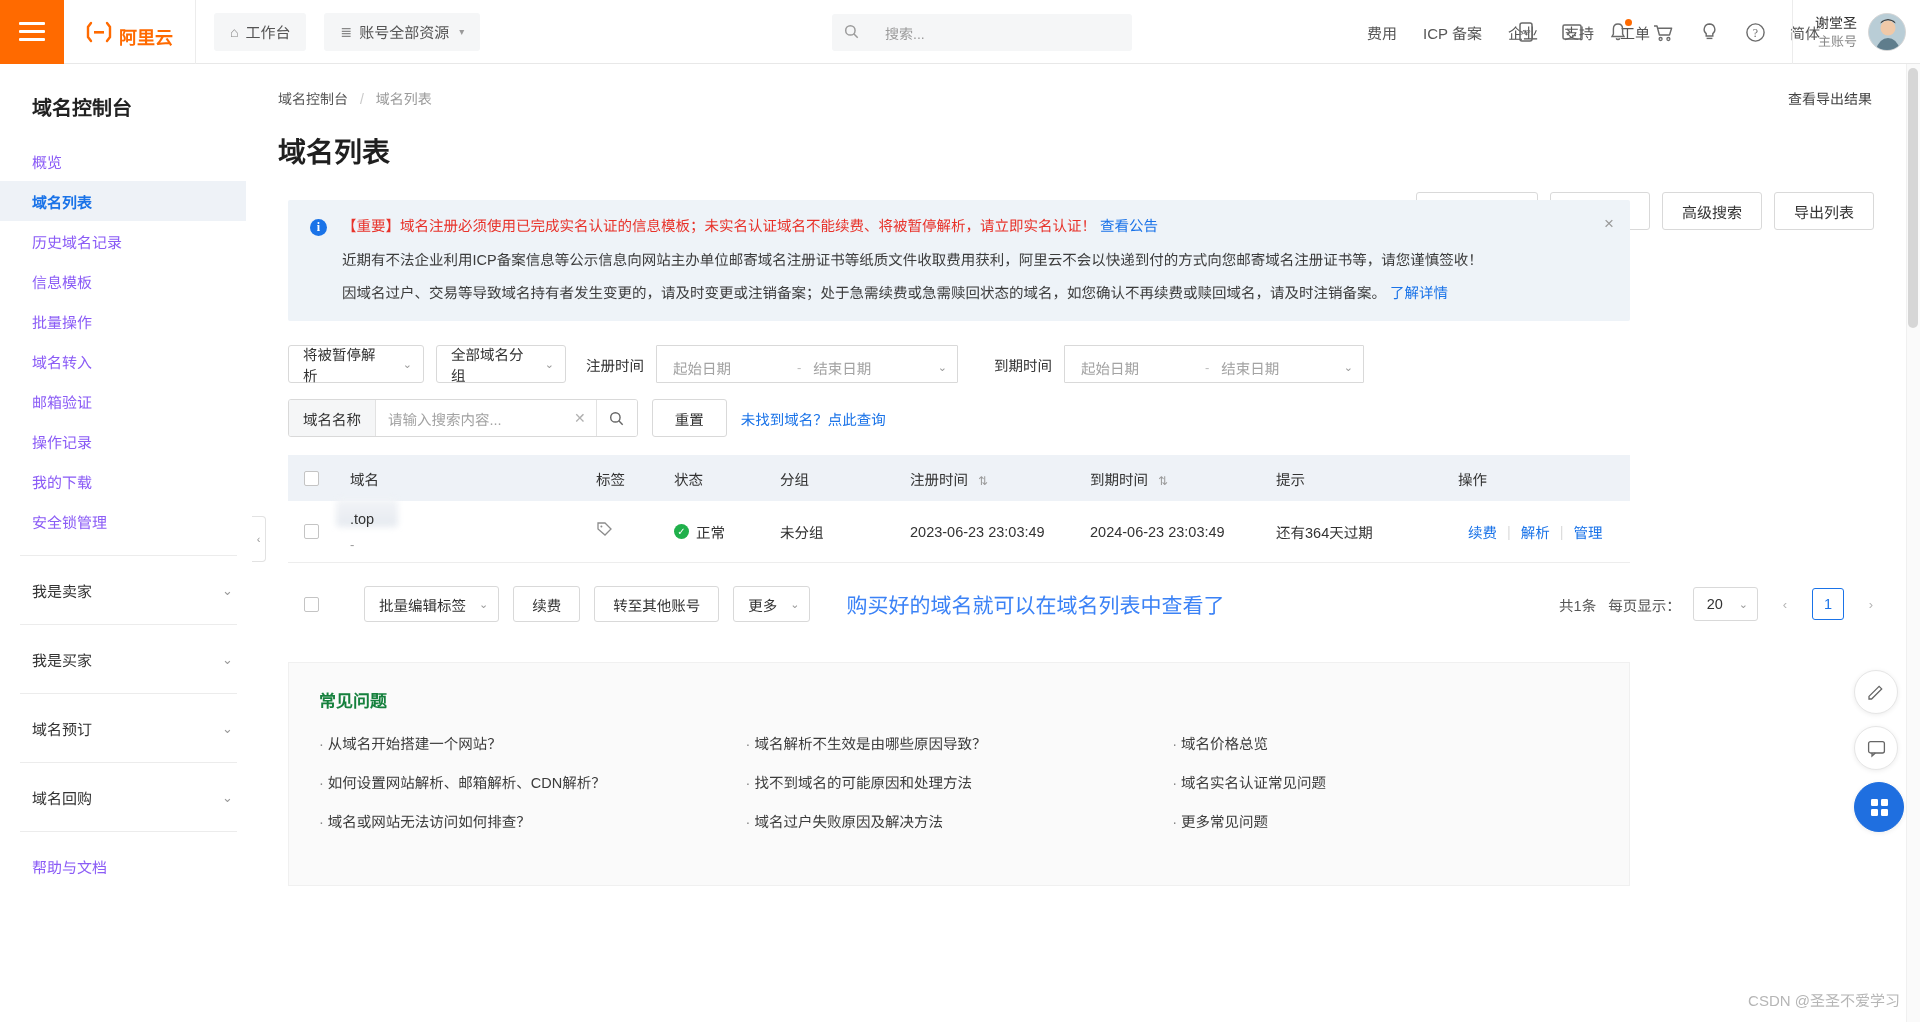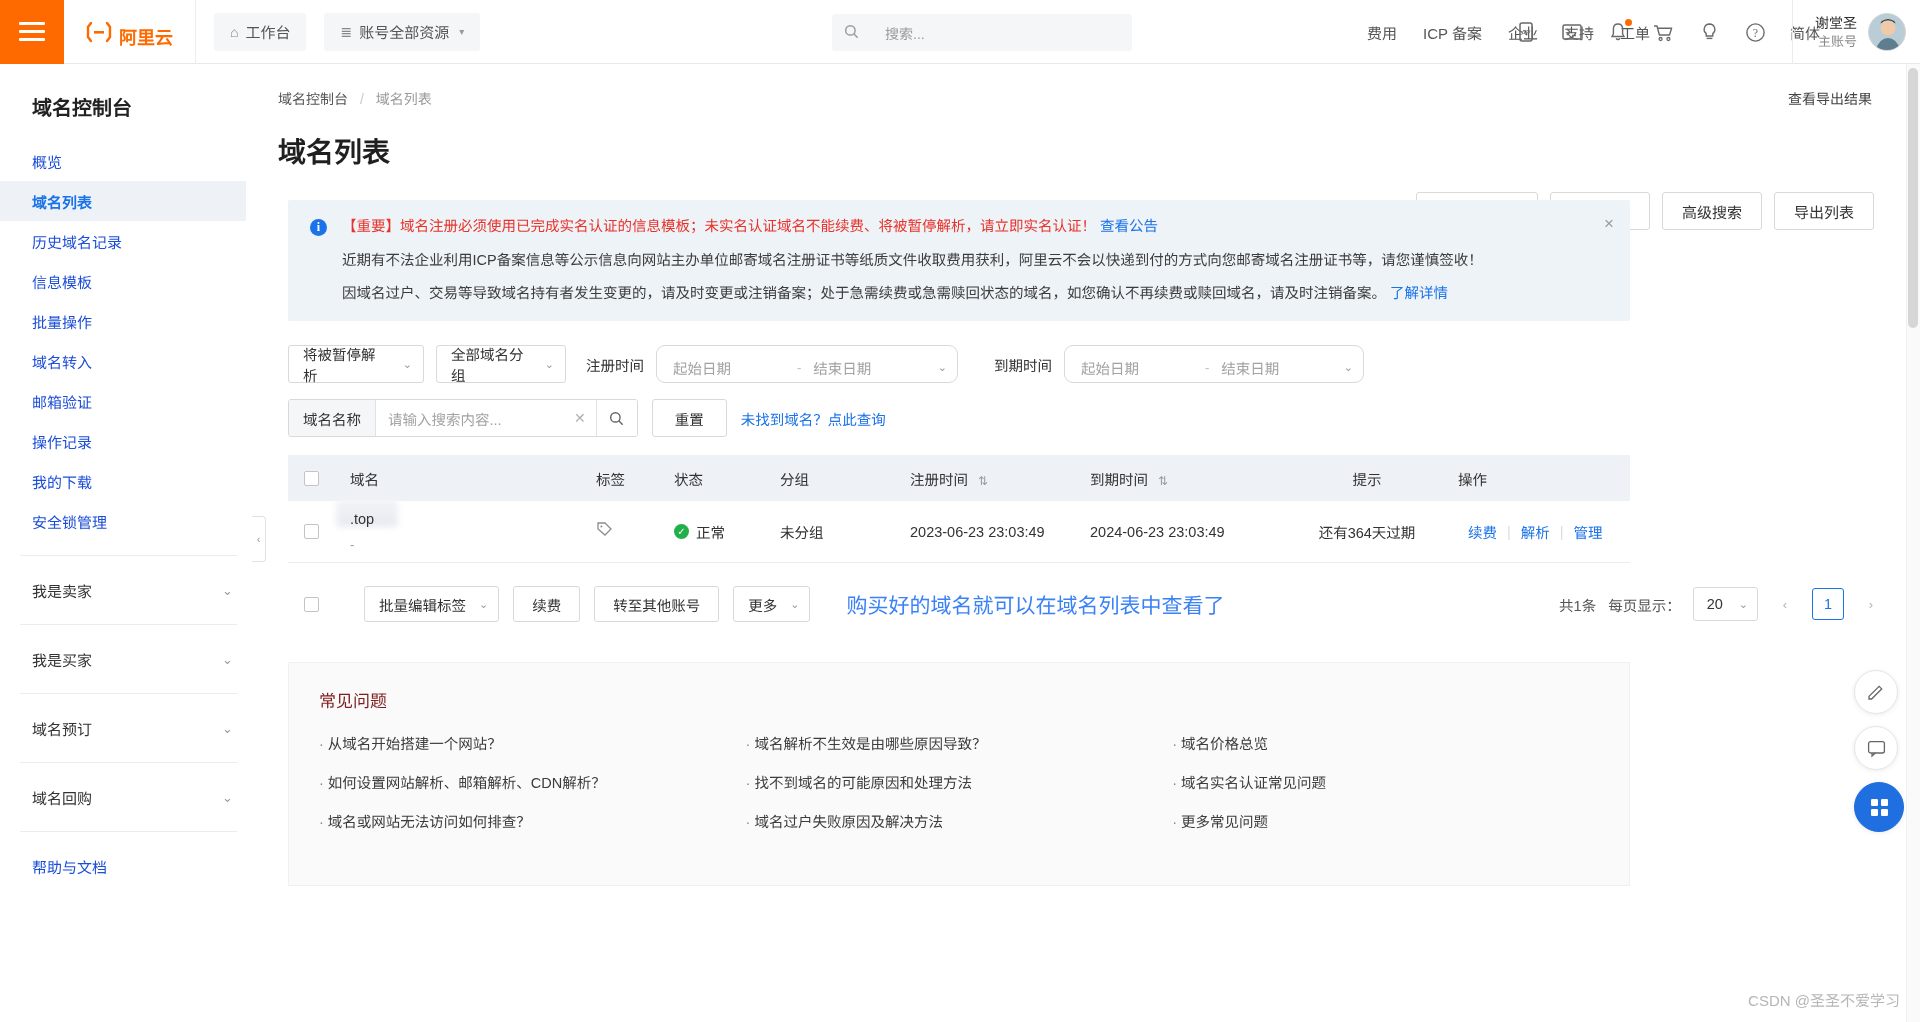--- a/index.html
+++ b/index.html
@@ -70,21 +70,21 @@
   }
 
   
   .sidebar {
     position: absolute; left: 0; top: 64px; width: 258px; height: 958px;
     background: #fff; border-right: 1px solid #e8e8e8; overflow: hidden;
   }
   .side-title { font-size: 20px; font-weight: 700; color: #222; padding: 28px 0 20px 32px; }
   .side-item {
     height: 40px; display: flex; align-items: center; padding-left: 32px;
-    font-size: 15px; color: #1d4ed8; cursor: pointer;
+    font-size: 15px; color: #8b5cf6; cursor: pointer;
   }
   .side-item.active { background: #eef2f7; color: #1a73e8; font-weight: 700; position: relative; }
   .side-sep { height: 1px; background: #ececec; margin: 14px 20px 14px 20px; }
   .side-group {
     height: 40px; display: flex; align-items: center; justify-content: space-between;
     padding: 0 24px 0 32px; font-size: 15px; color: #333; cursor: pointer;
   }
   .side-group .gchev { color: #999; font-size: 13px; }
 
   
@@ -136,21 +136,21 @@
   .filters { position: absolute; left: 288px; top: 345px; width: 1342px; }
   .frow1 { display: flex; align-items: center; gap: 12px; }
   .sel {
     height: 38px; border: 1px solid #d9d9d9; background: #fff; border-radius: 3px;
     display: flex; align-items: center; justify-content: space-between; gap: 14px;
     padding: 0 11px 0 14px; font-size: 14.5px; color: #333; cursor: pointer;
   }
   .sel .chv { color: #999; font-size: 11px; }
   .lbl { font-size: 14.5px; color: #333; margin-left: 8px; white-space: nowrap; }
   .daterange {
-    height: 38px; border: 1px solid #d9d9d9; border-radius: 9px; background: #fff;
+    height: 38px; border: 1px solid #d9d9d9; border-radius: 1px; background: #fff;
     display: flex; align-items: center; padding: 6px 10px 0 16px; gap: 12px; cursor: pointer;
   }
   .daterange .ph { font-size: 14.5px; color: #a3a3a3; }
   .daterange .dash { color: #bdbdbd; font-size: 13px; }
   .daterange .cal { margin-left: auto; color: #999; font-size: 11px; }
 
   .frow2 { display: flex; align-items: center; gap: 14px; margin-top: 16px; }
   .searchgrp { display: flex; align-items: stretch; height: 38px; border: 1px solid #d9d9d9; border-radius: 3px; overflow: hidden; }
   .searchgrp .pre {
     background: #f5f6f7; border-right: 1px solid #e2e2e2; padding: 0 14px;
@@ -181,21 +181,21 @@
     display: flex; align-items: center; min-height: 62px; border-bottom: 1px solid #ededed;
     font-size: 14.5px; color: #333; padding-left: 16px;
   }
   .c-check { width: 46px; display: flex; align-items: center; }
   .c-name { width: 246px; }
   .c-tag  { width: 78px; }
   .c-state{ width: 106px; }
   .c-group{ width: 130px; }
   .c-reg  { width: 180px; }
   .c-exp  { width: 186px; }
-  .c-tip  { width: 182px; text-align: center; }
+  .c-tip  { width: 182px; }
   .c-ops  { flex: 1; }
   .cbox {
     width: 15px; height: 15px; border: 1px solid #c4c4c4; background: #fff; border-radius: 2px; cursor: pointer;
   }
   .sortico { color: #999; font-size: 12px; margin-left: 6px; }
   .dom-name { position: relative; line-height: 1.5; }
   .dom-blur {
     position: absolute; left: -14px; top: -10px; width: 62px; height: 28px;
     background: linear-gradient(180deg,#f2f4f7,#e6eaf0); filter: blur(3px); border-radius: 4px;
   }
@@ -241,21 +241,21 @@
   .pg-num {
     width: 32px; height: 32px; border: 1px solid #1a73e8; border-radius: 3px; color: #1a73e8;
     display: flex; align-items: center; justify-content: center; cursor: pointer;
   }
 
   
   .faq {
     position: absolute; left: 288px; top: 662px; width: 1342px; height: 224px;
     background: #fafafa; border: 1px solid #f0f0f0; padding: 24px 30px;
   }
-  .faq h3 { font-size: 17px; font-weight: 400; color: #7f1d1d; margin-bottom: 20px; }
+  .faq h3 { font-size: 17px; font-weight: 700; color: #15803d; margin-bottom: 20px; }
   .faq-cols { display: flex; }
   .faq-col { width: 33.33%; }
   .faq-col div {
     font-size: 14.5px; color: #3c3c3c; margin-bottom: 18px; cursor: pointer; white-space: nowrap;
   }
   .faq-col div::before { content: "· "; color: #888; }
 
   
   .float-stack { position: absolute; right: 16px; top: 670px; display: flex; flex-direction: column; gap: 12px; }
   .float-btn {

